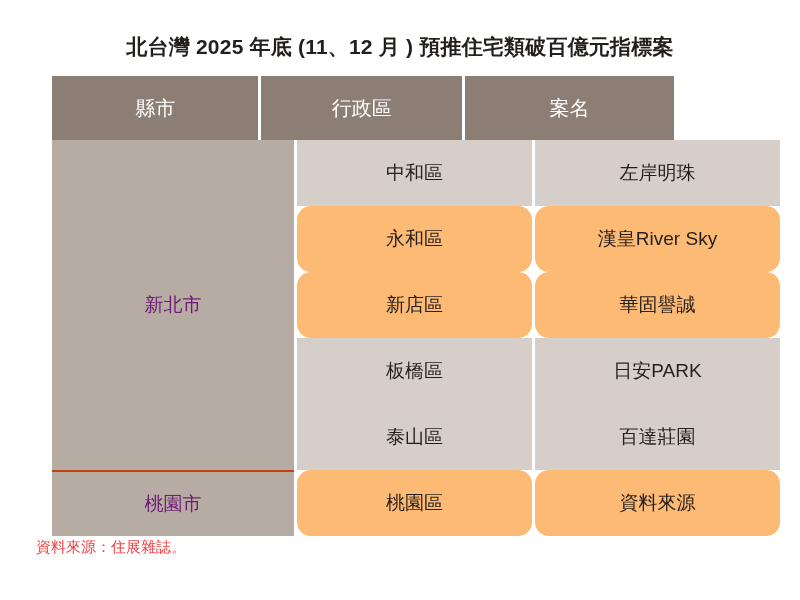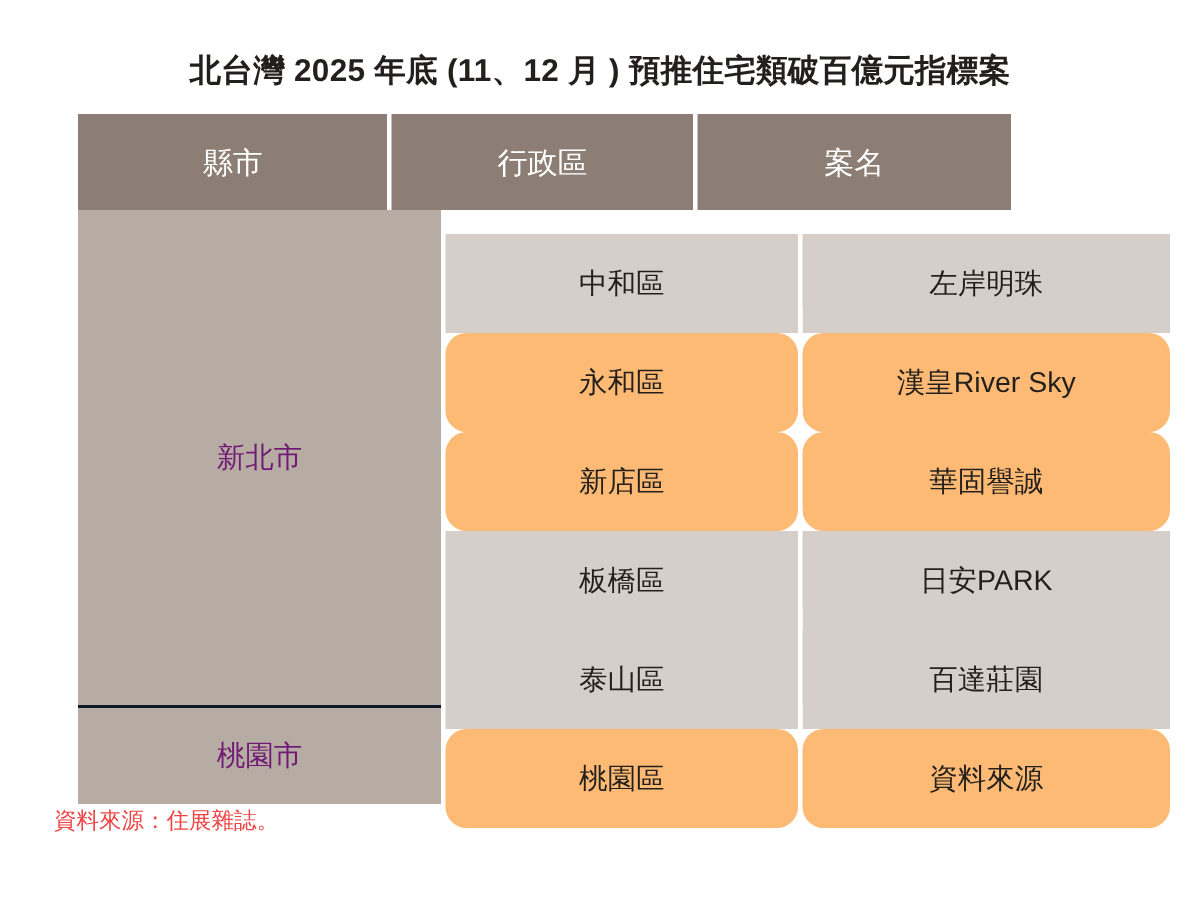--- a/index.html
+++ b/index.html
@@ -77,31 +77,31 @@
     flex-direction: column;
   }
   .merged-cell {
     background: #b7aca3;
     display: flex;
     align-items: center;
     justify-content: center;
     font-size: 19px;
     color: #701a75;
   }
-  .merged-cell.sep { border-top: 2px solid #0f172a; }
+  .merged-cell.sep { border-top: 2px solid #c2410c; }
   .right-cols {
     flex: 1 1 auto;
     display: flex;
     flex-direction: column;
   }
   .data-row {
     display: flex;
     height: 66px;
   }
-  .data-row .cell { height: 66px; margin-top: 16px; }
+  .data-row .cell { height: 66px; }
   .stripe-dark .cell { background: #d5cec9; }
   .stripe-light .cell { background: #fdba74; border-radius: 14px; }
 
   .source {
     position: absolute;
     left: 36px;
     top: 538px;
     font-size: 15px;
     color: #ef4444;
   }

